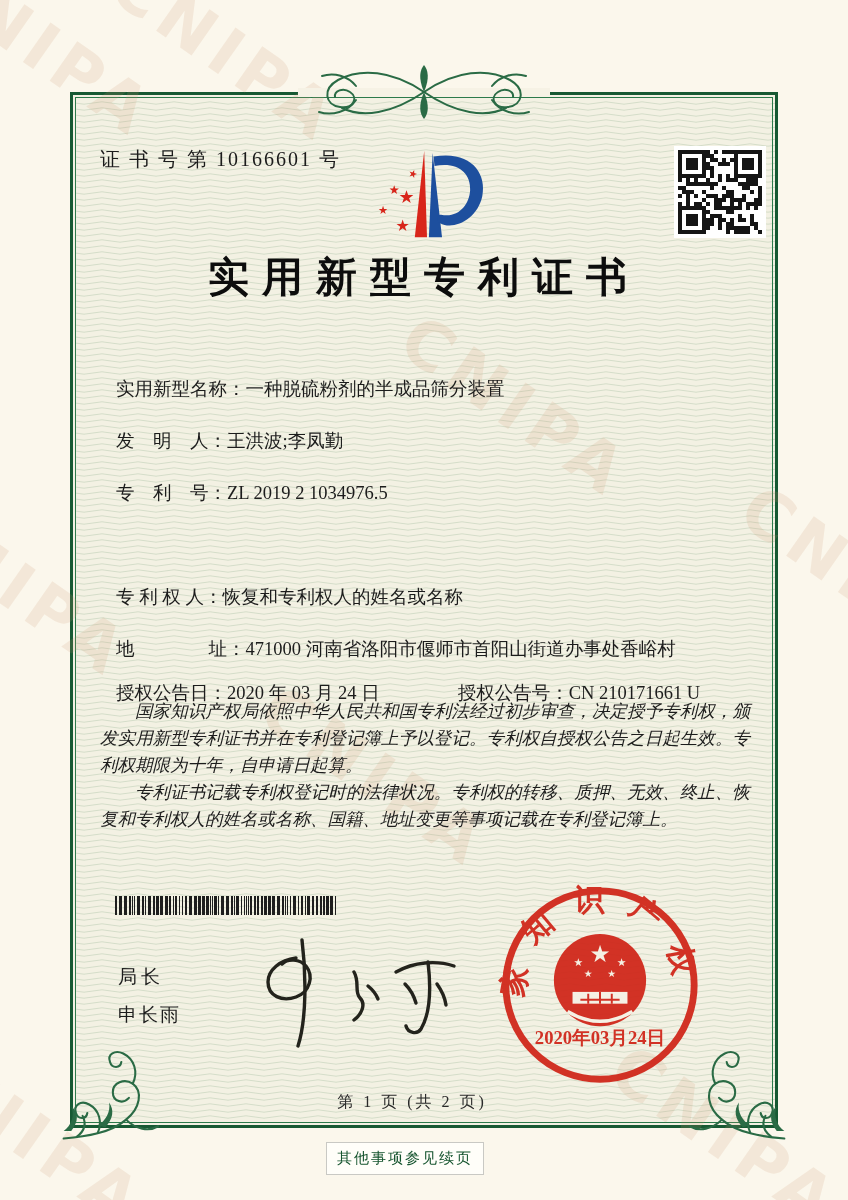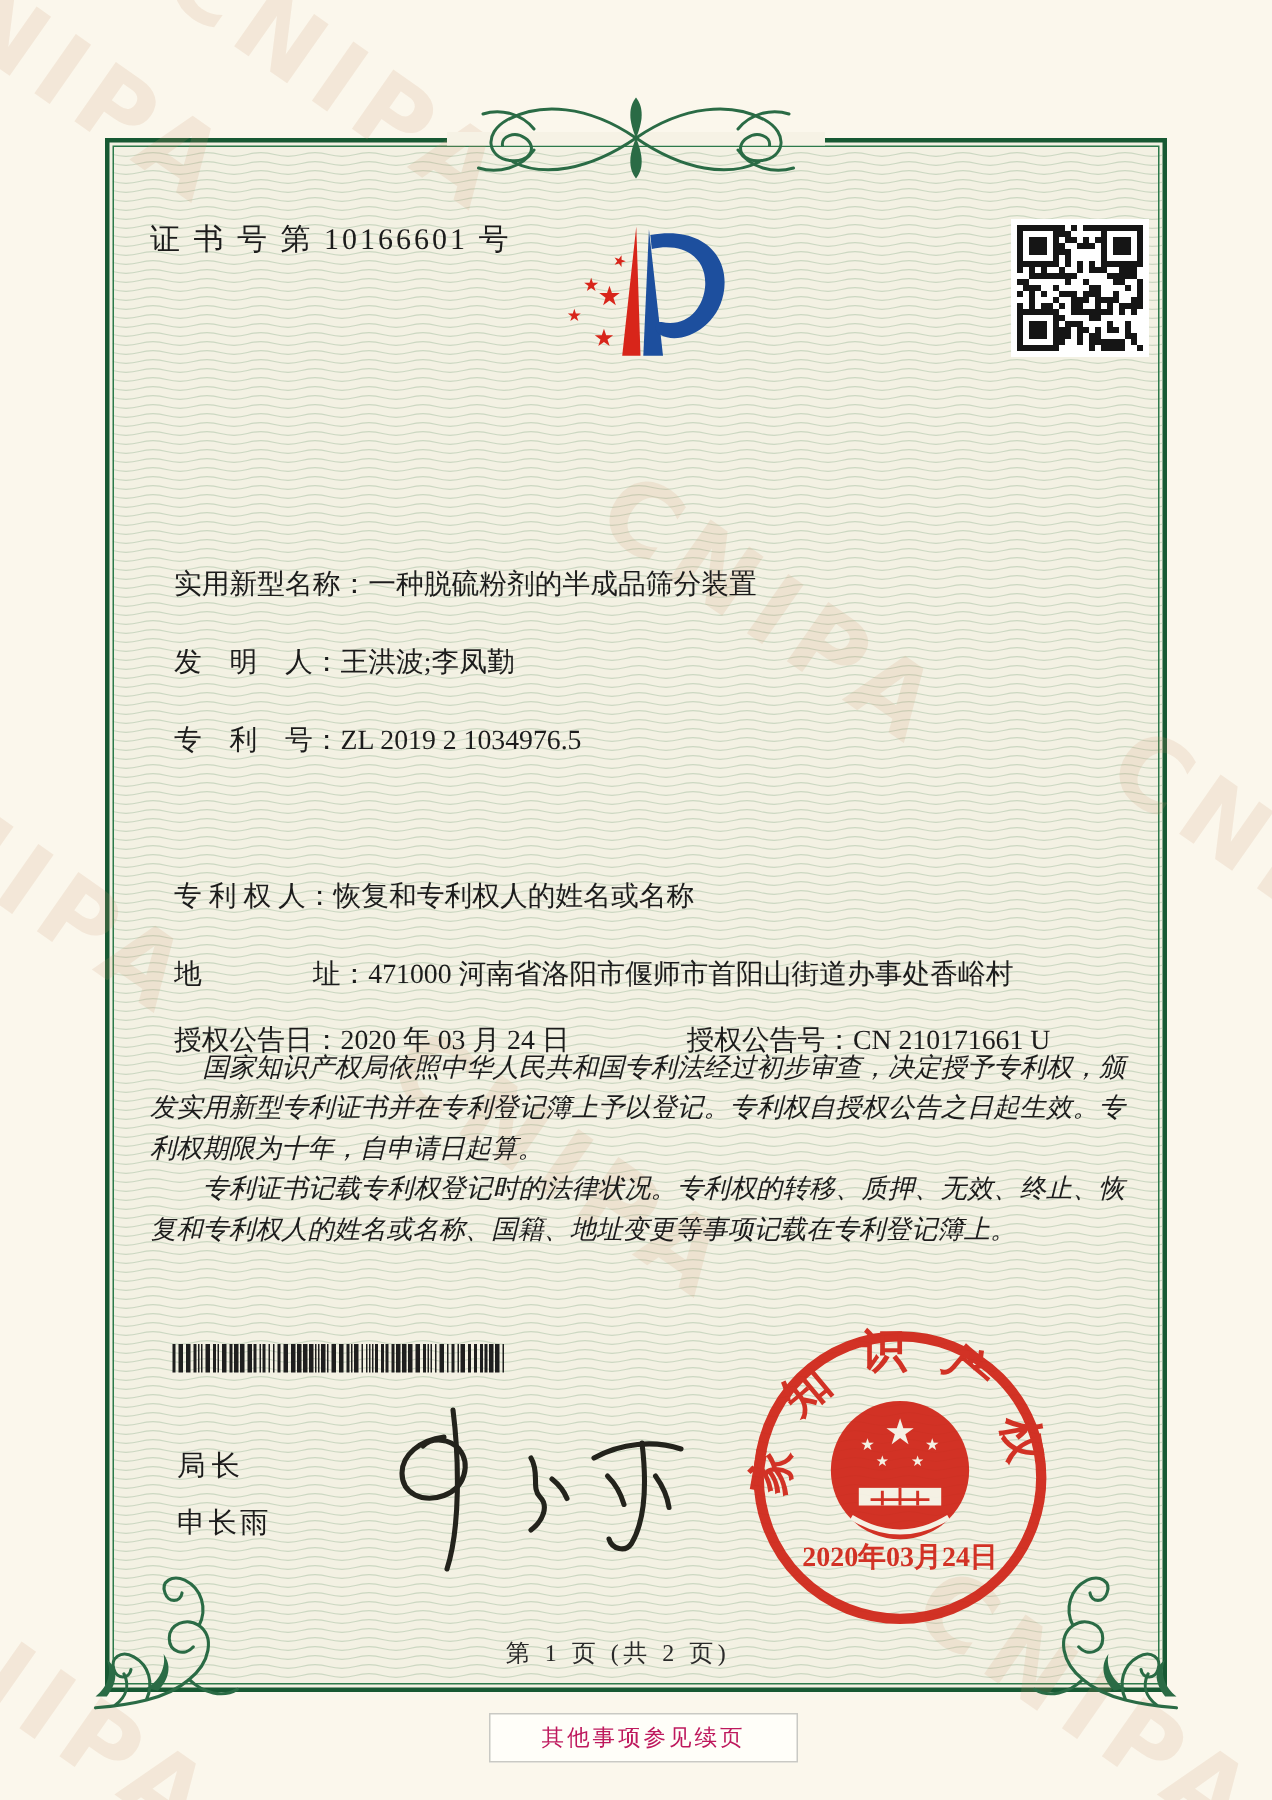--- a/index.html
+++ b/index.html
@@ -52,21 +52,21 @@
   
   .officer-title{position:absolute;left:118px;top:964px;font-size:19px;letter-spacing:4px;}
   .officer-name{position:absolute;left:118px;top:1002px;font-size:19px;letter-spacing:2px;}
   .signature{position:absolute;left:232px;top:932px;}
   
   .seal{position:absolute;left:497px;top:884px;z-index:3;opacity:.94;}
   
   .footer-page{position:absolute;left:0;top:1092px;width:824px;text-align:center;font-size:16px;letter-spacing:3px;color:#2a2a2a;}
   .note-box{
     position:absolute;left:326px;top:1142px;border:1px solid #c9c9c4;background:#fffef9;
-    padding:6px 34px;font-size:15px;letter-spacing:2px;color:#be185d;
+    padding:6px 10px;font-size:15px;letter-spacing:2px;color:#14532d;
   }
   .flourish{position:absolute;z-index:2;}
 </style>
 </head>
 <body>
 
 <div class="page">
 
   <span class="wm" style="left:-45px;top:-60px">CNIPA</span>
   <span class="wm" style="left:140px;top:-55px">CNIPA</span>
@@ -754,20 +754,21 @@
           <div class="on"></div>
           <div class="on"></div>
           <div class="on"></div>
           <div class="on"></div>
           <div></div>
           <div></div>
           <div class="on"></div>
         </div>
     </div>
 
+    <div class="title">实用新型专利证书</div>
 
     <div class="row" style="top:356px">
       <span class="lab">实用新型名称：</span><span class="val">一种脱硫粉剂的半成品筛分装置</span>
     </div>
     <div class="row" style="top:408px">
       <span class="lab">发　明　人：</span><span class="val">王洪波;李凤勤</span>
     </div>
     <div class="row" style="top:460px">
       <span class="lab">专　利　号：</span><span class="val">ZL 2019 2 1034976.5</span>
     </div>

